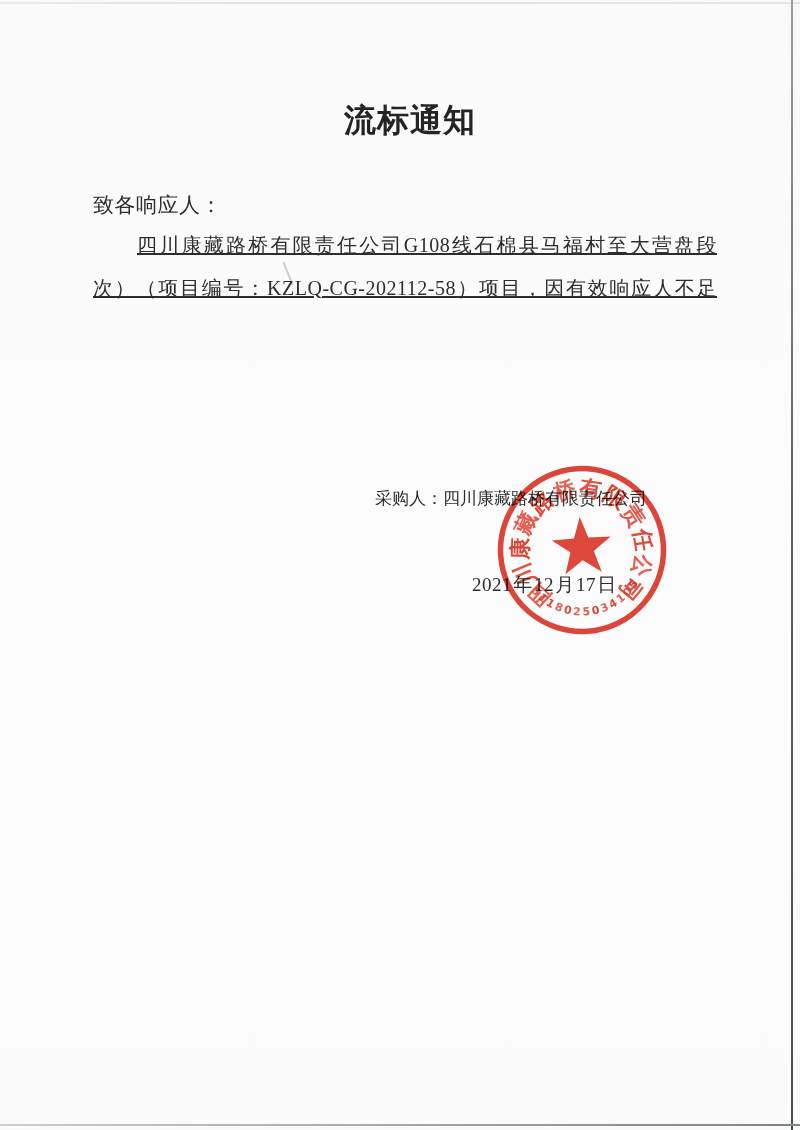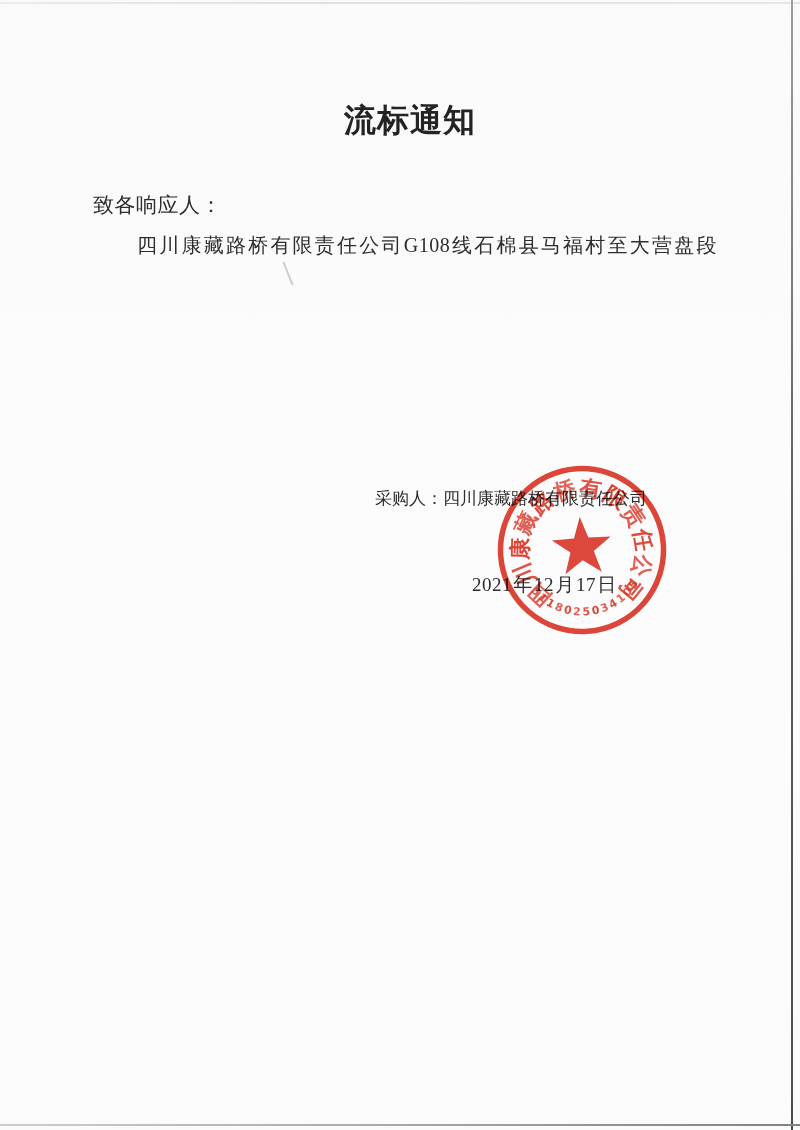--- a/index.html
+++ b/index.html
@@ -42,21 +42,21 @@
     position: absolute; left: 93px; top: 191px;
     font-size: 21px; letter-spacing: .5px;
   }
   .body-block {
     position: absolute; left: 93px; top: 224px; width: 624px;
     font-size: 20px; color: var(--text-ink);
   }
   .body-line {
     height: 42.6px; line-height: 42.6px;
     text-align: justify; text-align-last: justify;
-    letter-spacing: .5px; white-space: nowrap;
+    letter-spacing: .5px; white-space: nowrap; text-decoration: underline;
   }
   .body-line.indent { padding-left: 44px; }
   .body-line.last { text-align-last: left; white-space: normal; }
   .purchaser-line {
     position: absolute; left: 375px; top: 487px;
     font-size: 17px; letter-spacing: 0;
   }
   .date-line {
     position: absolute; left: 472px; top: 572px;
     font-size: 19px; word-spacing: -4px; letter-spacing: .5px;
@@ -89,20 +89,21 @@
   <div class="scan-edge-right"></div>
   <div class="scan-edge-bottom"></div>
   <div class="stray-mark"></div>
 
   <div class="doc-title">流标通知</div>
 
   <div class="salutation">致各响应人：</div>
 
   <div class="body-block">
     <div class="body-line indent">四川康藏路桥有限责任公司G108线石棉县马福村至大营盘段</div>
+    <div class="body-line">次）（项目编号：KZLQ-CG-202112-58）项目，因有效响应人不足</div>
   </div>
 
   <div class="purchaser-line">采购人：四川康藏路桥有限责任公司</div>
 
   <div class="date-line">2021 年 12 月 17 日</div>
 
   <div class="seal">
     <svg viewBox="0 0 200 200" width="200" height="200">
       <circle class="seal-ring" cx="100" cy="100" r="81.5"></circle>
       <polygon id="seal-star" class="seal-star" points="100.00,67.00 107.23,88.05 129.48,88.42 111.70,101.80 118.22,123.08 100.00,110.30 81.78,123.08 88.30,101.80 70.52,88.42 92.77,88.05"></polygon>

